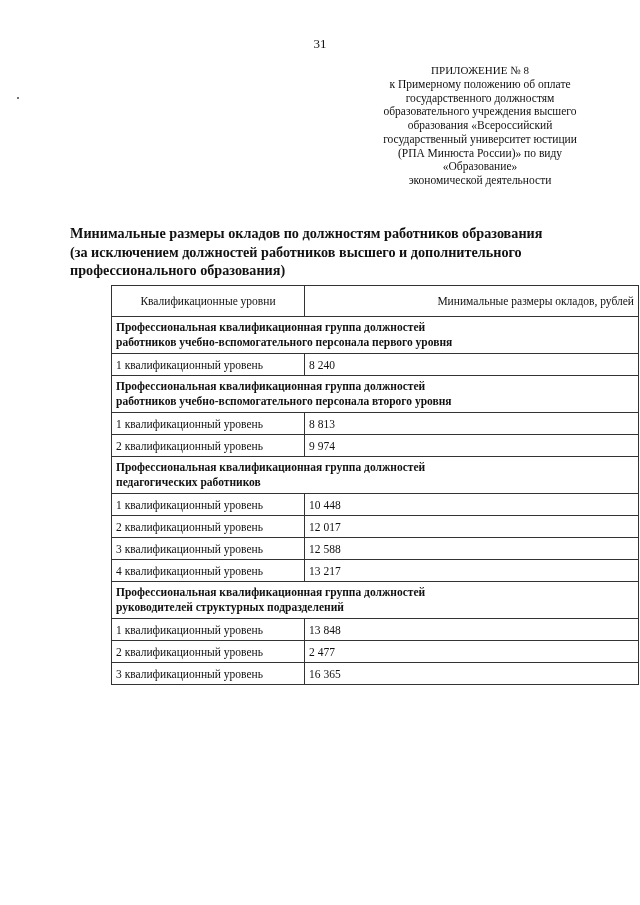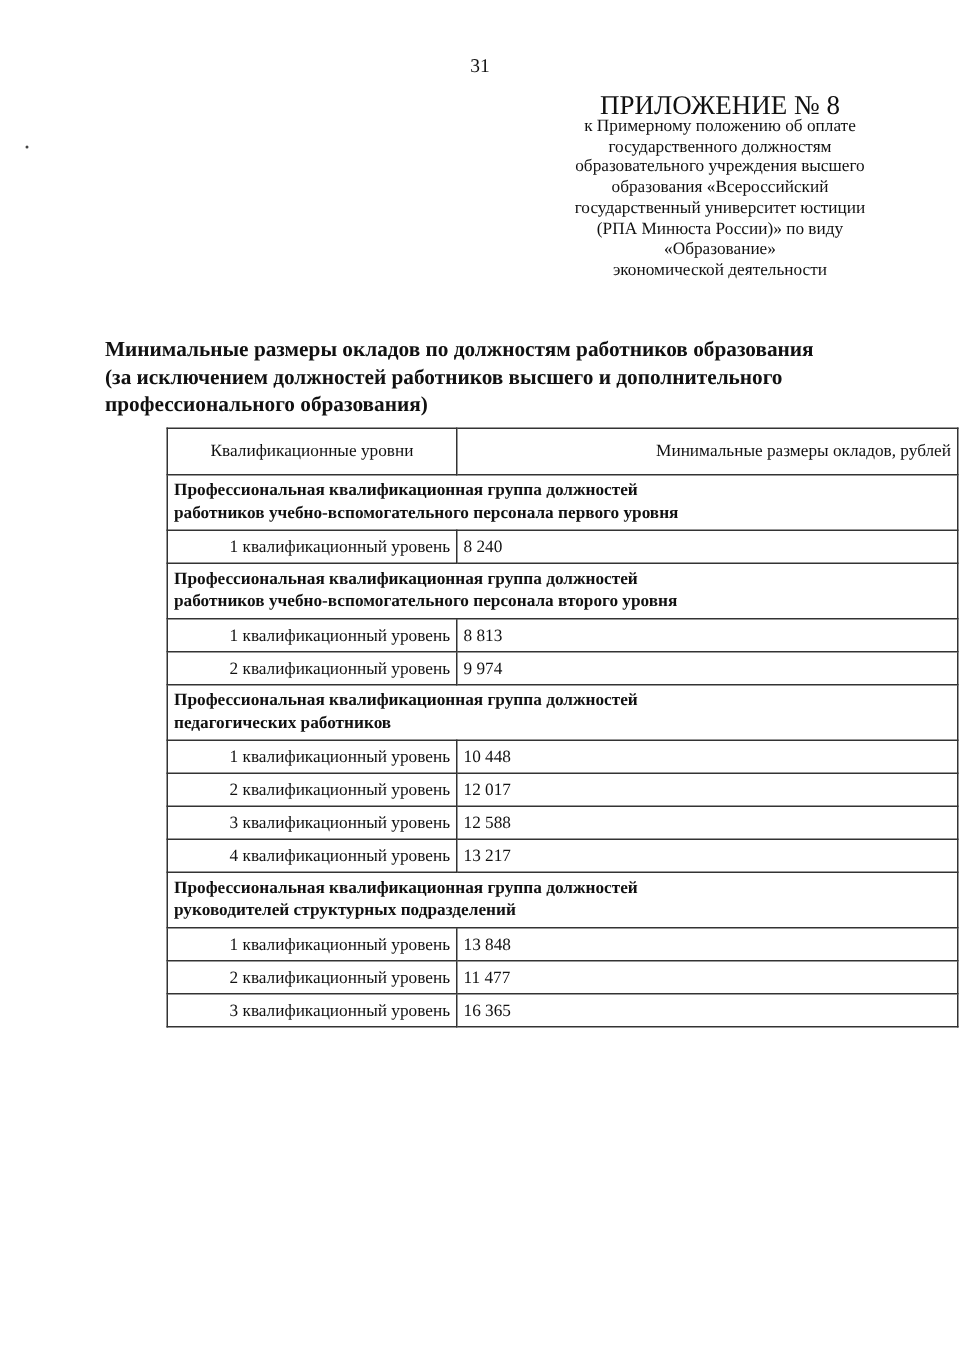--- a/index.html
+++ b/index.html
@@ -1,24 +1,24 @@
 <!DOCTYPE html>
 <html><head>
 <meta charset="utf-8">
 <style>
   html, body { margin: 0; padding: 0; background: #ffffff; }
   body { width: 640px; height: 905px; position: relative; font-family: "Liberation Serif", "DejaVu Serif", serif; color: #111; overflow: hidden; }
   .page-number { position: absolute; top: 36px; left: 0; width: 640px; text-align: center; font-size: 13px; }
   .dot { position: absolute; top: 97px; left: 17px; width: 2px; height: 2px; background: #444; border-radius: 1px; }
   .appendix { position: absolute; top: 62px; left: 360px; width: 240px; text-align: center; font-size: 11.5px; line-height: 13.7px; }
-  .appendix .appendix-title { font-size: 18px; line-height: 16px; }
+  .appendix .appendix-title { font-size: 11px; line-height: 16px; }
   .doc-title { position: absolute; top: 224px; left: 70px; width: 540px; font-weight: bold; font-size: 14.2px; line-height: 18.5px; }
   table.salaries { position: absolute; top: 285px; left: 79px; width: 528px; border-collapse: collapse; font-size: 11.5px; margin-left: 32px; }
   table.salaries td { border: 1px solid #333; padding: 0 4px; vertical-align: middle; }
-  table.salaries td.col-level { width: 184px; text-align: right; padding-left: 4px; white-space: nowrap; }
+  table.salaries td.col-level { width: 184px; text-align: left; padding-left: 4px; white-space: nowrap; }
   table.salaries tr.header-row td { height: 30px; text-align: right; }
   table.salaries tr.group-row td { height: 36px; font-weight: bold; line-height: 15px; }
   table.salaries tr.level-row td { height: 21px; }
 </style>
 </head>
 <body>
 
 <div class="page-number">31</div>
 <div class="dot"></div>
 
@@ -101,20 +101,20 @@
         <div>Профессиональная квалификационная группа должностей</div>
         <div>руководителей структурных подразделений</div>
       </td>
     </tr>
     <tr class="level-row">
       <td class="col-level">1 квалификационный уровень</td>
       <td>13 848</td>
     </tr>
     <tr class="level-row">
       <td class="col-level">2 квалификационный уровень</td>
-      <td>11 477</td>
+      <td>2 477</td>
     </tr>
     <tr class="level-row">
       <td class="col-level">3 квалификационный уровень</td>
       <td>16 365</td>
     </tr>
   </tbody>
 </table>
 
 </body></html>

